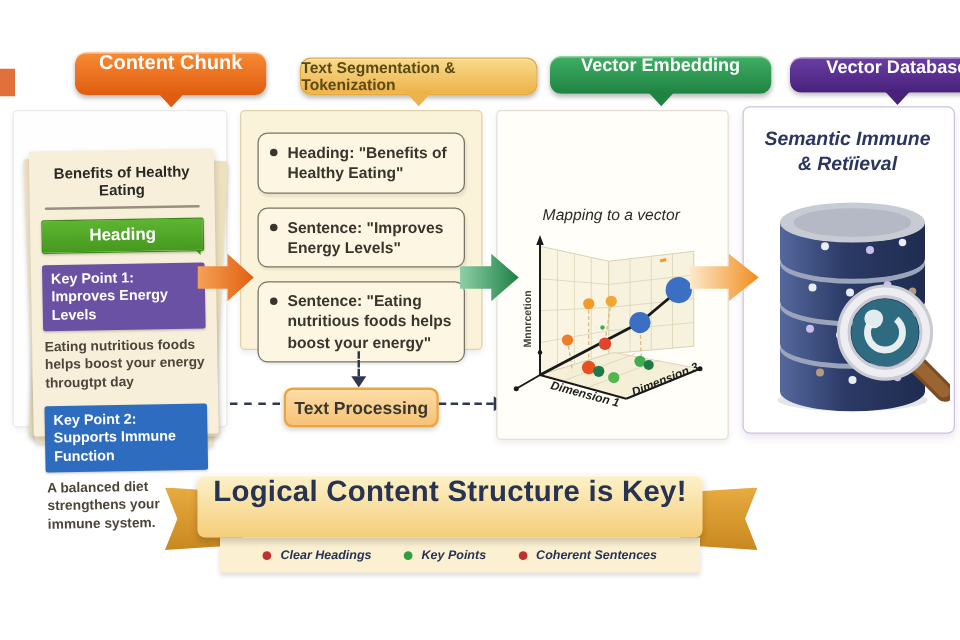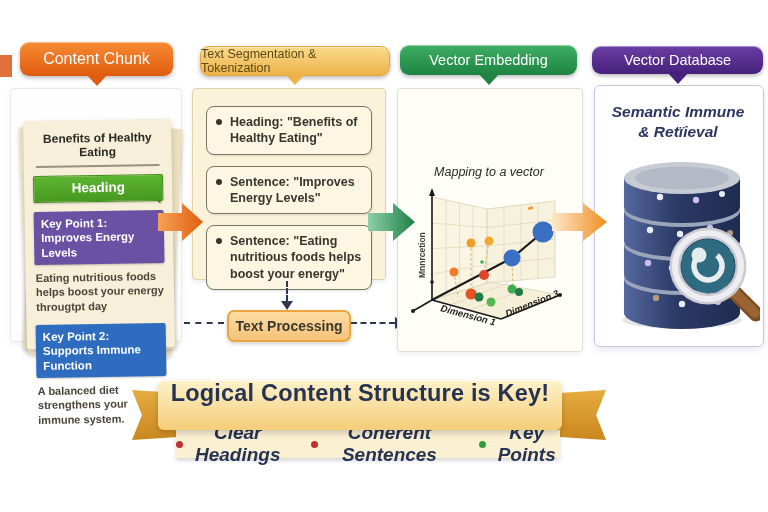--- a/index.html
+++ b/index.html
@@ -1,21 +1,21 @@
 <!DOCTYPE html>
 <html><head>
 <meta charset="utf-8">
 <style>
   html,body{margin:0;padding:0;}
   body{font-family:"Liberation Sans", sans-serif; background:#e9e9e9;}
   .stage{position:relative;width:768px;height:512px;background:#ffffff;overflow:hidden;}
 
   
-  .banner{position:absolute;height:30px;border-radius:9px;display:flex;align-items:center;justify-content:center;
-    font-weight:normal;color:#fff;box-shadow:0 2px 4px rgba(0,0,0,.28), inset 0 1px 0 rgba(255,255,255,.45);}
+  .banner{position:absolute;height:30px;border-radius:9px;display:flex;align-items:flex-start;justify-content:center;
+    font-weight:bold;color:#fff;box-shadow:0 2px 4px rgba(0,0,0,.28), inset 0 1px 0 rgba(255,255,255,.45);margin-left:40px;}
   .banner::after{content:"";position:absolute;top:100%;left:50%;transform:translateX(-50%);margin-top:-2px;
     border:11px solid transparent;border-bottom:0;border-top-width:12px;}
   .b1{left:20px;top:42px;width:153px;height:34px;font-size:16px;background:linear-gradient(#f78b33,#e05c10);}
   .b1::after{border-top-color:#e05c10;}
   .b2{left:200px;top:46px;width:188px;height:28px;font-size:12.5px;color:#5b4a14;
       background:linear-gradient(#f9da8b,#eeb24a);border:1px solid #e0a83c;}
   .b2::after{border-top-color:#eeb24a;}
   .b3{left:400px;top:45px;width:177px;height:30px;font-size:14.5px;background:linear-gradient(#3fae63,#1e8343);}
   .b3::after{border-top-color:#1e8343;}
   .b4{left:592px;top:46px;width:171px;height:28px;font-size:14.5px;background:linear-gradient(#6b3da4,#47217c);}
@@ -79,21 +79,21 @@
   .edge-accent{position:absolute;left:0;top:55px;width:12px;height:22px;background:#e2703a;}
 
   
   .ribbon-fold{position:absolute;width:62px;height:50px;top:390px;}
   .fold-left{left:132px;background:linear-gradient(#e7ab40,#c9881f);
     clip-path:polygon(0 0,100% 8%,100% 92%,0 100%,16% 50%);}
   .fold-right{left:544px;background:linear-gradient(#e7ab40,#c9881f);
     clip-path:polygon(0 8%,100% 0,84% 50%,100% 100%,0 92%);}
   .ribbon-sub{position:absolute;left:176px;top:430px;width:384px;height:28px;background:#fbf0d2;
     box-shadow:0 3px 4px rgba(0,0,0,.15);display:flex;align-items:center;justify-content:center;gap:26px;}
-  .bullet-item{display:flex;align-items:center;gap:7px;font-style:italic;font-weight:bold;font-size:19px;color:#263352;text-align:center;}
+  .bullet-item{display:flex;align-items:center;gap:7px;font-style:italic;font-weight:bold;font-size:10px;color:#263352;}
   .bdot{width:7px;height:7px;border-radius:50%;flex:none;}
   .ribbon-main{position:absolute;left:158px;top:380px;width:404px;height:50px;border-radius:6px;
     background:linear-gradient(#fdf2ca,#f5cd79);box-shadow:0 3px 6px rgba(0,0,0,.18), inset 0 1px 0 rgba(255,255,255,.7);
     display:flex;justify-content:center;
     font-weight:bold;font-size:23.5px;color:#263352;letter-spacing:.2px;}
 </style>
 </head>
 <body>
 
 <div class="stage">
@@ -312,25 +312,25 @@
   </svg>
 
   <div class="ribbon-fold fold-left"></div>
   <div class="ribbon-fold fold-right"></div>
   <div class="ribbon-sub">
     <span class="bullet-item">
       <span class="bdot" style="background: rgb(194, 47, 47);"></span>
       <span>Clear Headings</span>
     </span>
     <span class="bullet-item">
+      <span class="bdot" style="background: rgb(47, 158, 63);"></span>
+      <span>Key Points</span>
+    </span>
+    <span class="bullet-item">
       <span class="bdot" style="background: rgb(194, 47, 47);"></span>
       <span>Coherent Sentences</span>
     </span>
-    <span class="bullet-item">
-      <span class="bdot" style="background: rgb(47, 158, 63);"></span>
-      <span>Key Points</span>
-    </span>
   </div>
   <div class="ribbon-main">
     <span>Logical Content Structure is Key!</span>
   </div>
 
 </div>
 
 </body></html>

